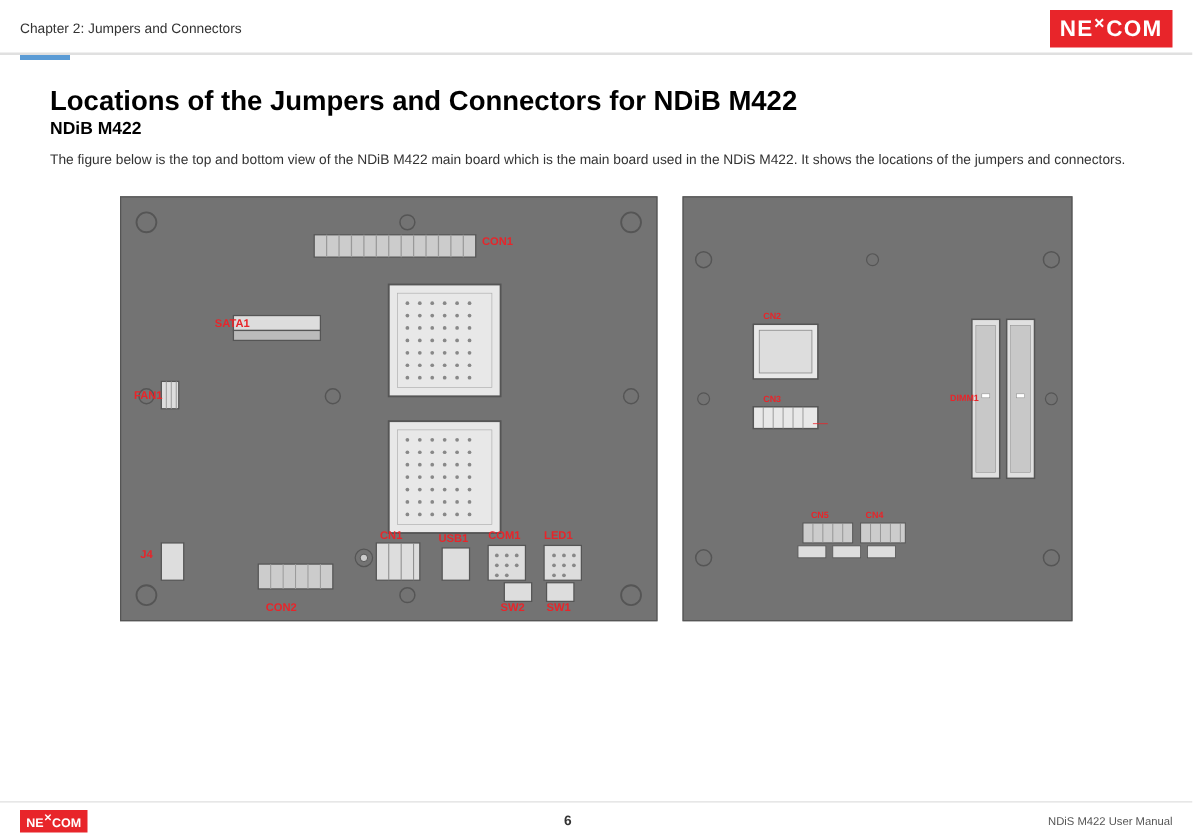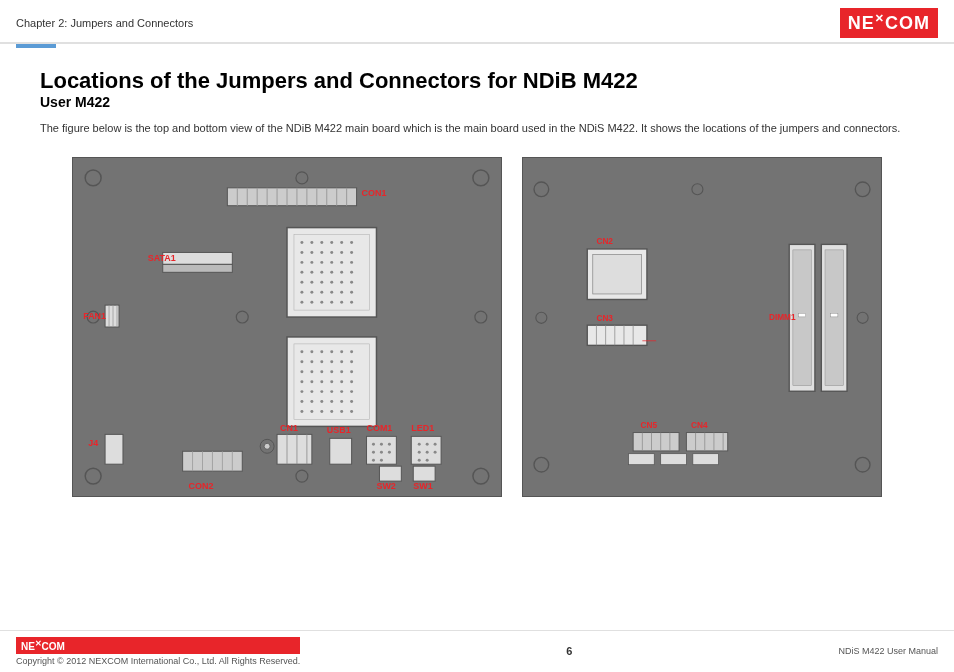--- a/index.html
+++ b/index.html
@@ -76,21 +76,21 @@
     .board {
       position: relative;
       border: 1.5px solid #555;
       background: #737373;
     }
     .board-left {
       width: 430px;
       height: 340px;
     }
     .board-right {
-      width: 360px;
+      width: 312px;
       height: 340px;
     }
     
     .footer {
       position: absolute;
       bottom: 0;
       left: 0;
       right: 0;
       display: flex;
       justify-content: space-between;
@@ -139,21 +139,21 @@
 <div class="header">
   <span class="header-chapter">Chapter 2: Jumpers and Connectors</span>
   <div class="logo-box">
     <span class="logo-text">NE<span style="font-size:11px;vertical-align:super;font-weight:bold;">✕</span>COM</span>
   </div>
 </div>
 <div class="accent-bar"></div>
 
 <div class="content">
   <div class="page-title">Locations of the Jumpers and Connectors for NDiB M422</div>
-  <div class="section-title">User M422</div>
+  <div class="section-title">NDiB M422</div>
   <div class="description">The figure below is the top and bottom view of the NDiB M422 main board which is the main board used in the NDiS M422. It shows the locations of the jumpers and connectors.</div>
 
   <div class="diagrams">
 
     <div class="board board-left">
       <svg class="board-svg" viewBox="0 0 430 340">
 
         <circle cx="20" cy="20" r="8" fill="none" stroke="#555" stroke-width="1.5"></circle>
         <circle cx="410" cy="20" r="8" fill="none" stroke="#555" stroke-width="1.5"></circle>
         <circle cx="20" cy="320" r="8" fill="none" stroke="#555" stroke-width="1.5"></circle>
@@ -406,17 +406,16 @@
     </div>
 
   </div>
 </div>
 
 <div class="footer">
   <div class="footer-left">
     <div class="footer-logo-box">
       <span class="footer-logo-text">NE<span style="font-size:8px;vertical-align:super;font-weight:bold;">✕</span>COM</span>
     </div>
-    <span>Copyright © 2012 NEXCOM International Co., Ltd. All Rights Reserved.</span>
   </div>
   <span class="page-num">6</span>
   <span>NDiS M422 User Manual</span>
 </div>
 
 </body></html>

